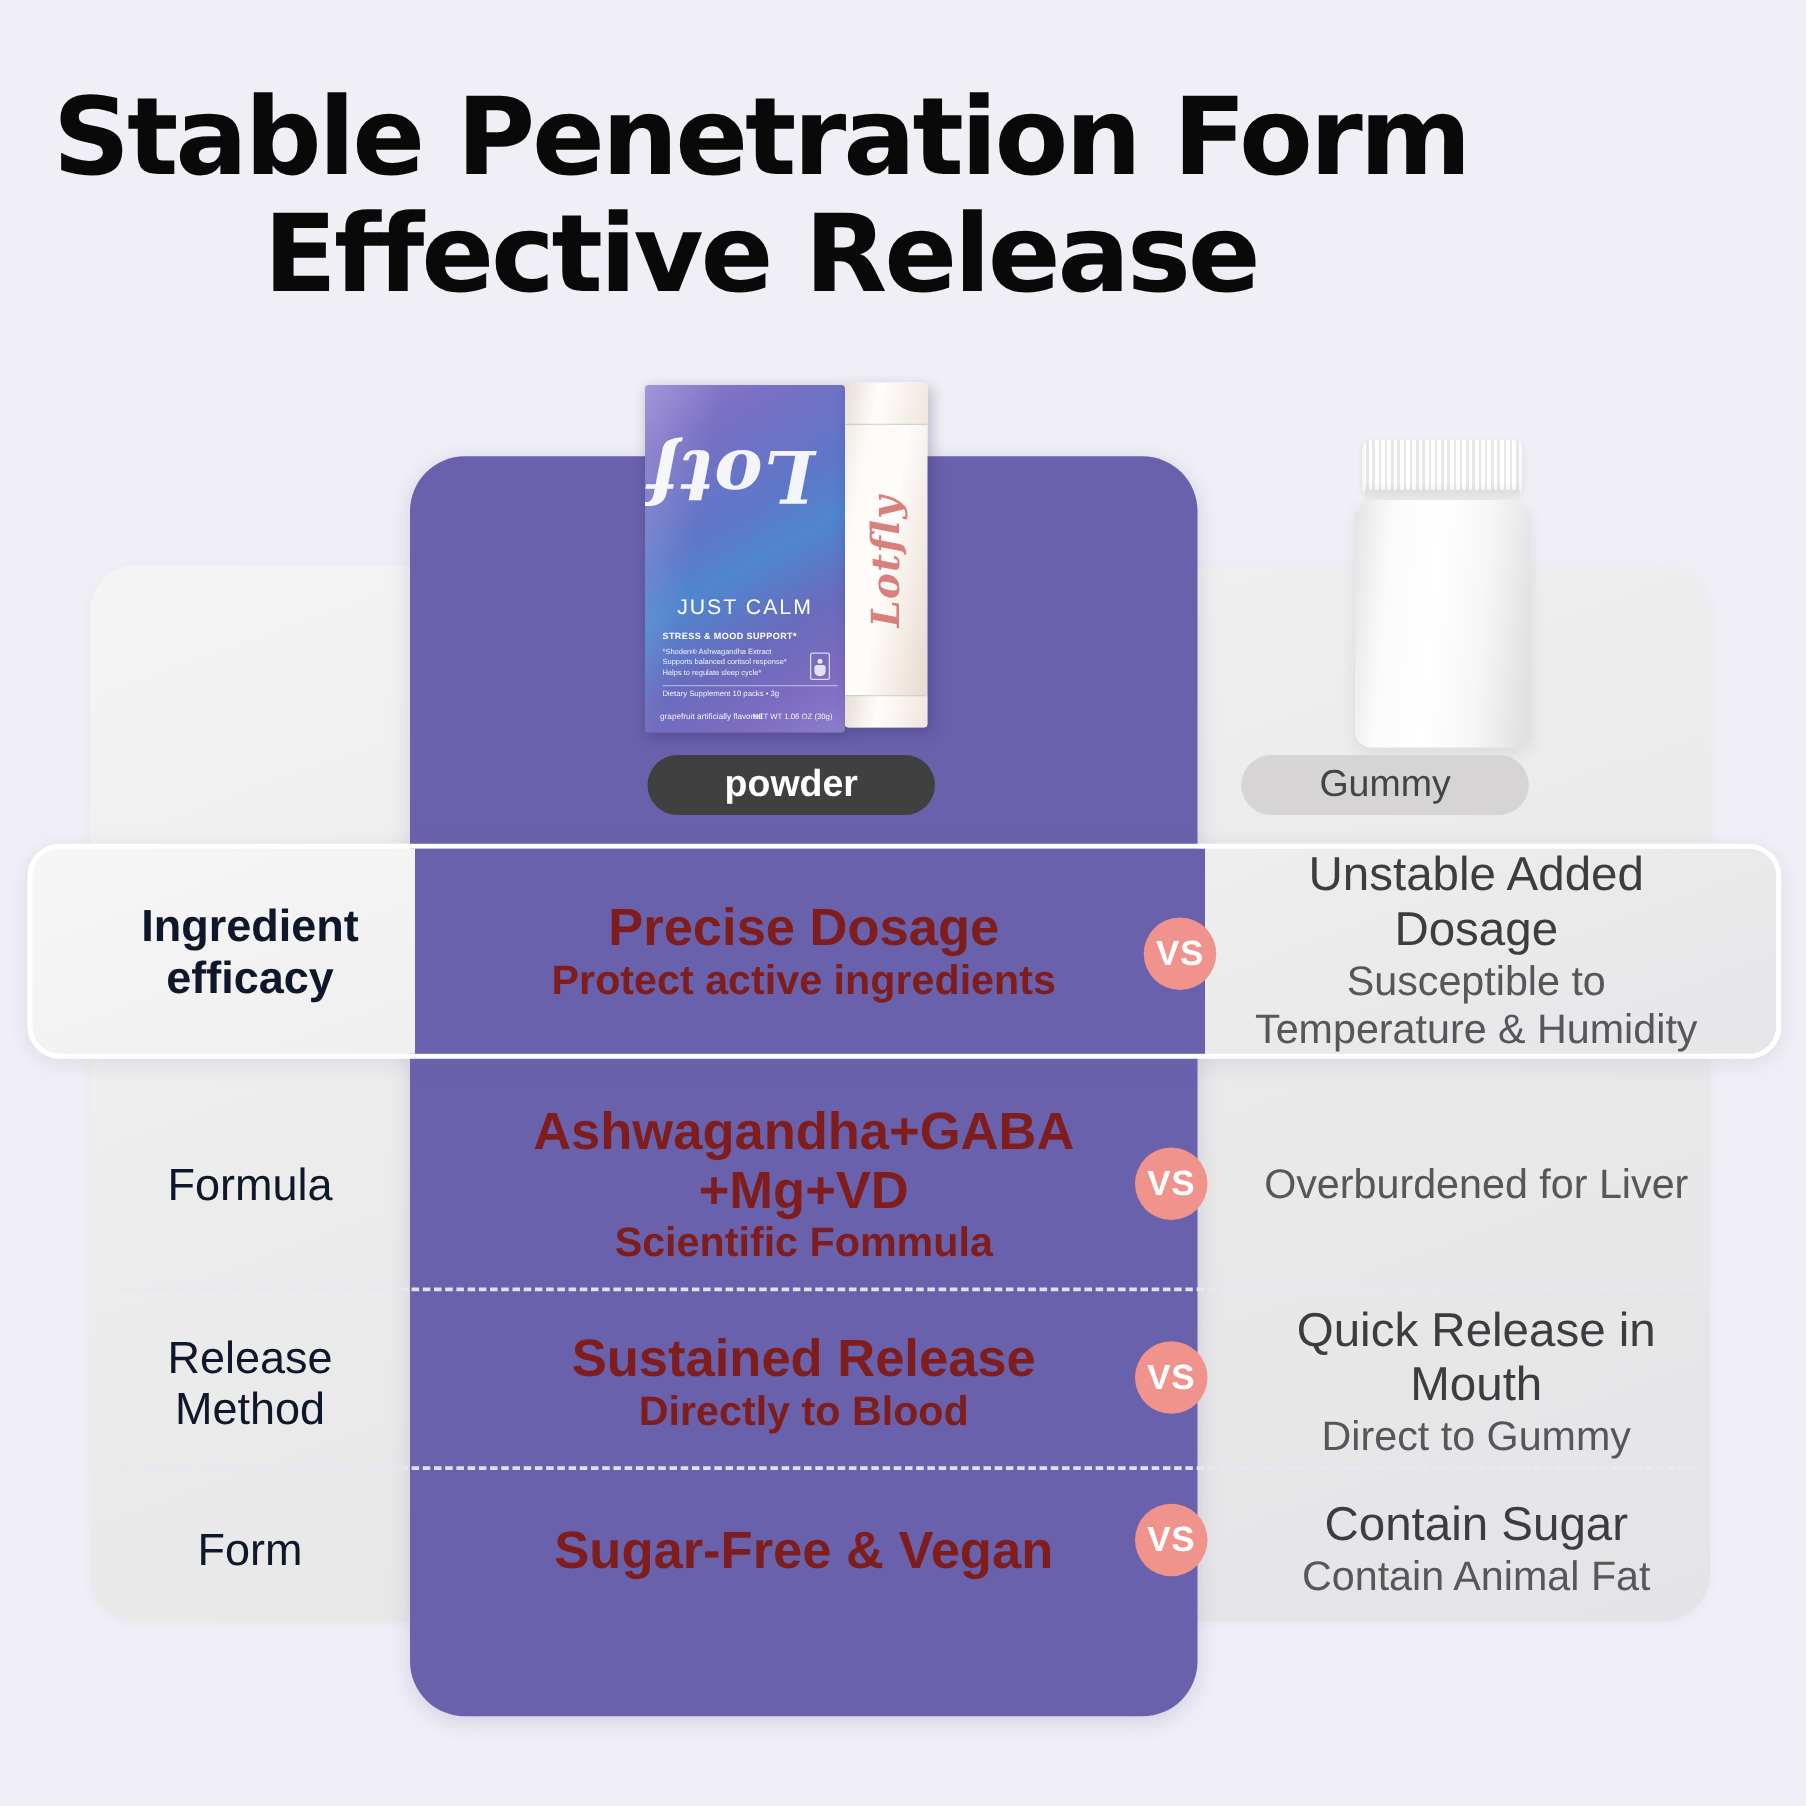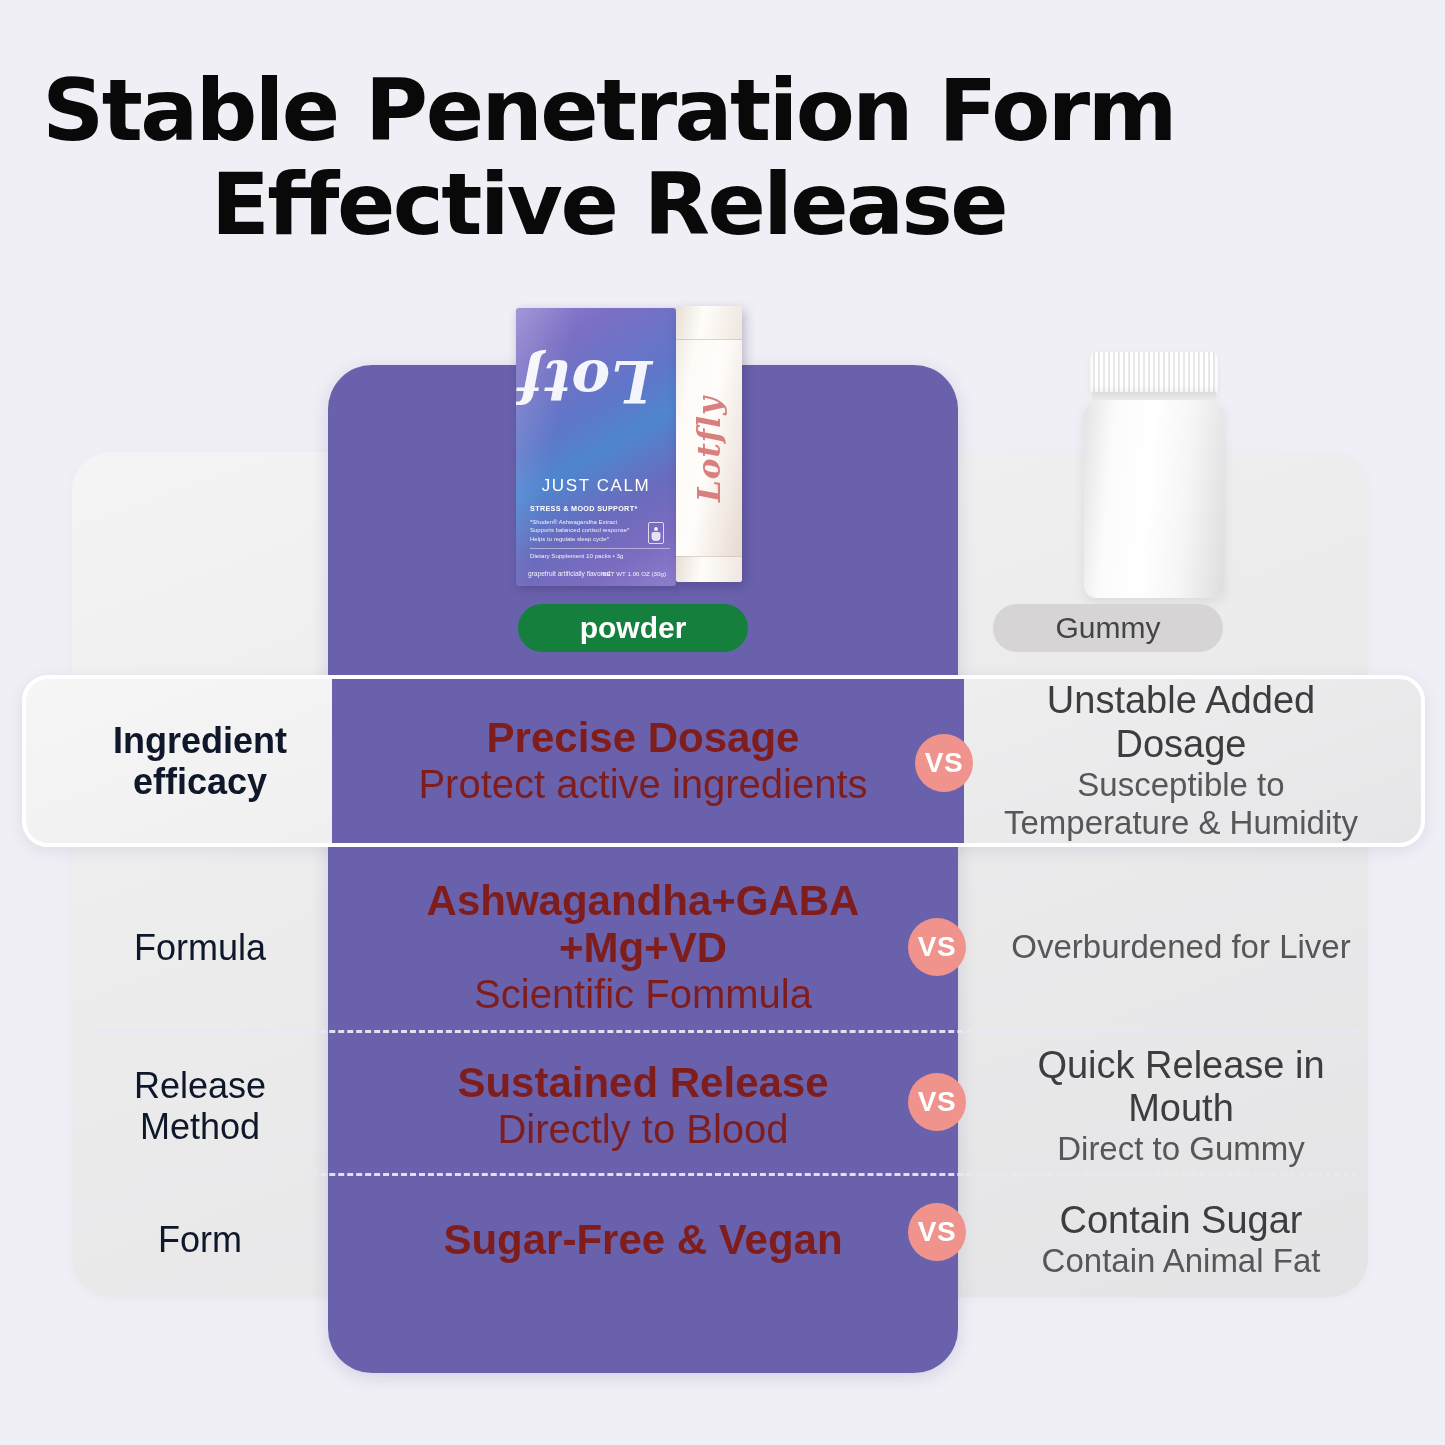--- a/index.html
+++ b/index.html
@@ -166,21 +166,21 @@
   }
 
   
   .badge {
     position:absolute; height:48px; border-radius:26px;
     display:flex; align-items:center; justify-content:center;
     font-size:30px; font-weight:700;
   }
   .badge-powder {
     left:518px; top:604px; width:230px;
-    background:#15803d; color:#ffffff;
+    background:#404040; color:#ffffff;
   }
   .badge-gummy {
     left:993px; top:604px; width:230px;
     background:#d6d4d4; color:#444447; font-weight:400;
   }
 
   
   .rows { position:absolute; left:0; top:0; width:1445px; height:1445px; }
   .row {
     position:absolute; left:72px; width:1296px;
@@ -192,21 +192,21 @@
     font-size:36px; color:#0f172a; line-height:1.14;
   }
   .cell-mid {
     width:630px; flex:0 0 630px;
     text-align:center; color:#7f1d1d; padding: 0 16px;
   }
   .cell-right {
     flex:1; text-align:center; color:#4a4a4d; padding-left:36px;
   }
   .m-big { font-size:42px; font-weight:700; line-height:1.12; }
-  .m-sml { font-size:40px; font-weight:400; line-height:1.16; }
+  .m-sml { font-size:33px; font-weight:700; line-height:1.16; }
   .r-big { font-size:38px; font-weight:400; line-height:1.14; color:#3d3d40; }
   .r-sml { font-size:33px; font-weight:400; line-height:1.16; color:#57575a;text-align:center; }
 
   .vs {
     position:absolute; width:58px; height:58px; border-radius:50%;
     background:#ef938c; color:#fff;
     font-size:28px; font-weight:700;
     display:flex; align-items:center; justify-content:center;
     letter-spacing:.5px;
     z-index: 6;

